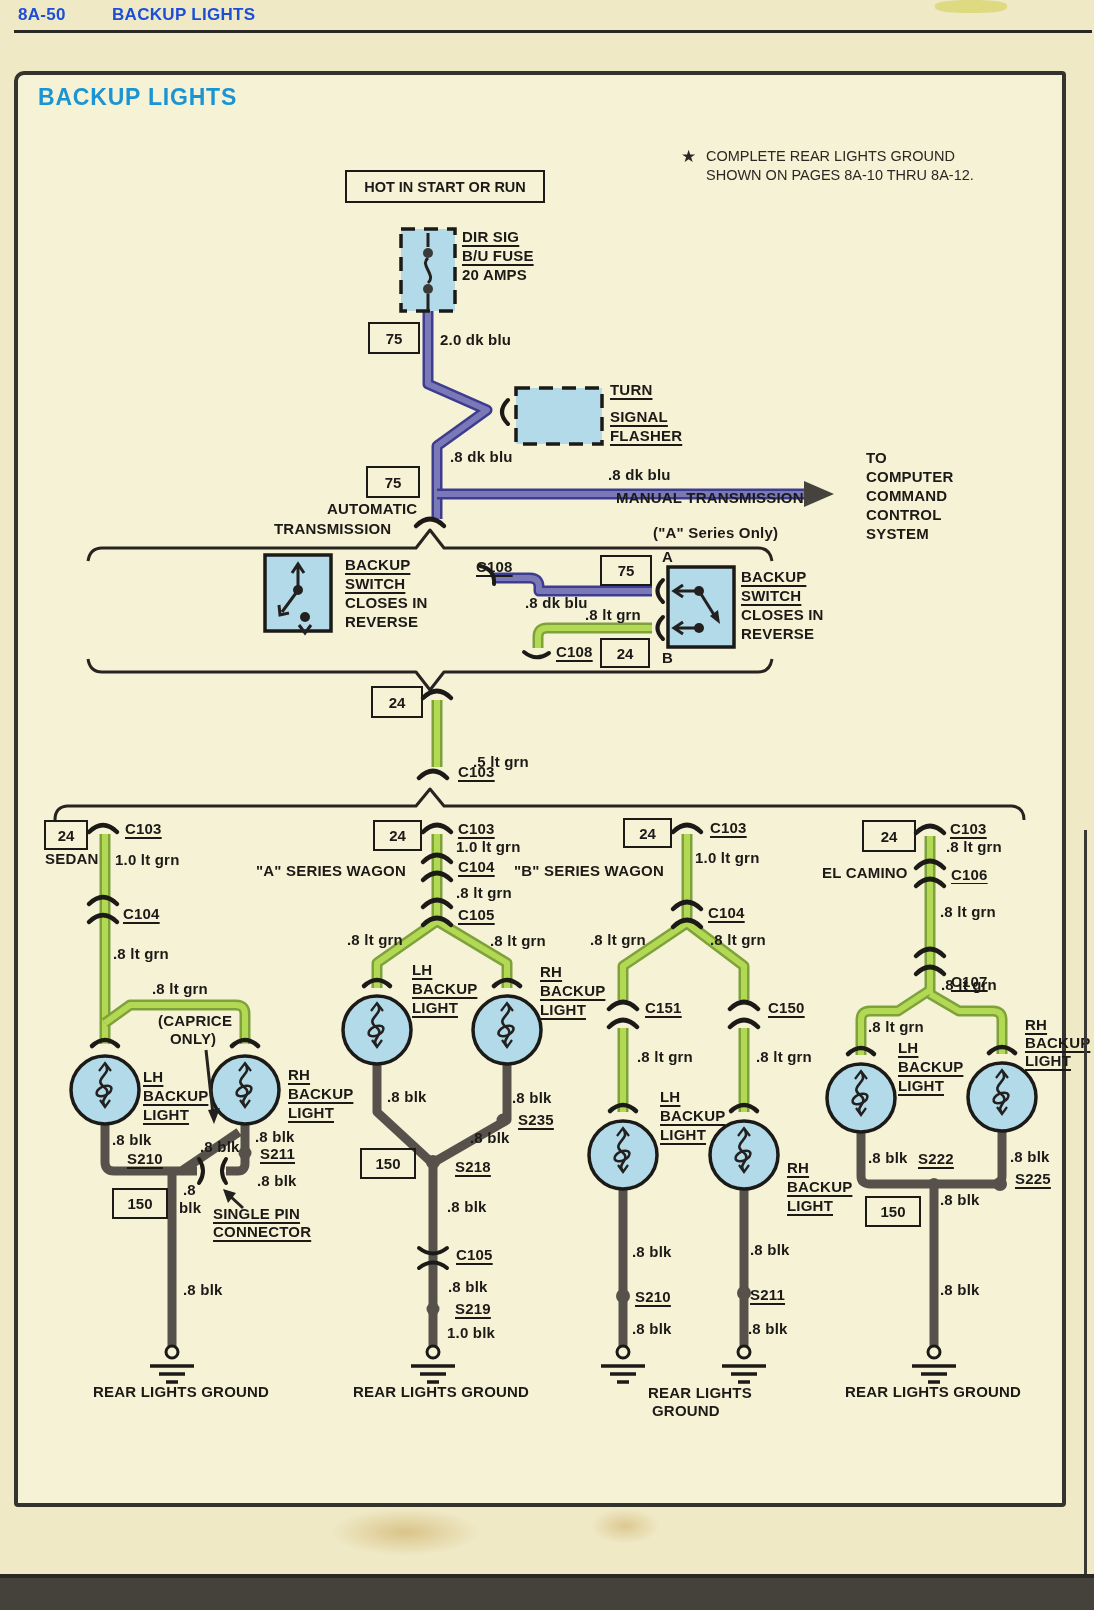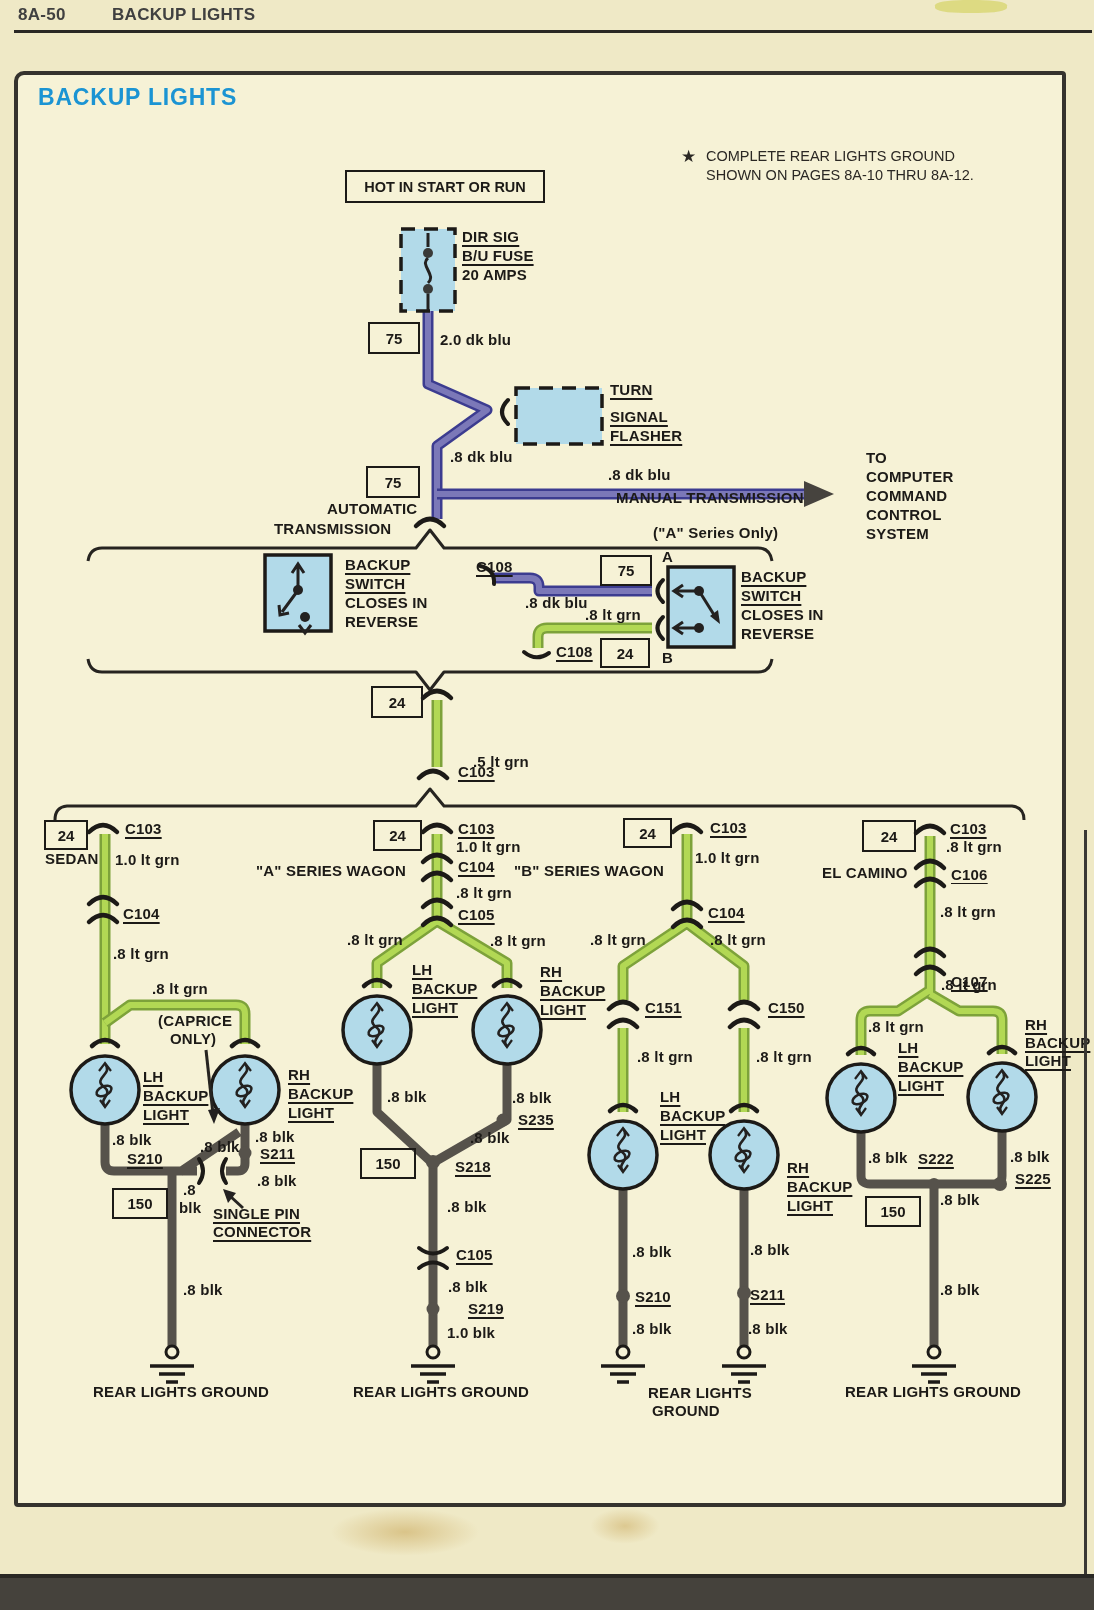--- a/index.html
+++ b/index.html
@@ -6,21 +6,21 @@
   #page{position:relative;width:1108px;height:1610px;background:#efe9c6;overflow:hidden;
         font-family:"Liberation Sans","DejaVu Sans",sans-serif;}
   #frame{position:absolute;left:14px;top:71px;width:1044px;height:1428px;
          border:4px solid #35332e;border-radius:10px 4px 4px 4px;background:#f6f2d6;}
   .lb{position:absolute;font:bold 15px/18px "Liberation Sans","DejaVu Sans",sans-serif;
       color:#1c1a17;white-space:nowrap;letter-spacing:.2px;}
   .u{text-decoration:underline;text-underline-offset:3px;text-decoration-thickness:2px;}
   .nt{position:absolute;font:14.5px/19px "Liberation Sans",sans-serif;color:#2b2824;white-space:nowrap;}
   .star{position:absolute;font:17px "DejaVu Sans",sans-serif;color:#2b2824;}
   .ttl{position:absolute;font:bold 23px "Liberation Sans",sans-serif;color:#1b94d3;letter-spacing:.8px;}
-  .hdr{position:absolute;font:bold 17px "Liberation Sans",sans-serif;color:#404040;letter-spacing:.3px;}
+  .hdr{position:absolute;font:bold 17px "Liberation Sans",sans-serif;color:#1d4ed8;letter-spacing:.3px;}
   .cbox{position:absolute;border:2.5px solid #1c1a17;display:flex;align-items:center;justify-content:center;
         font:bold 15px "Liberation Sans",sans-serif;color:#1c1a17;}
   .rule{position:absolute;background:#2a2824;}
   svg{position:absolute;left:0;top:0;}
   .dko{fill:none;stroke:#3c3c90;stroke-width:11;stroke-linejoin:round;}
   .dki{fill:none;stroke:#7b78b8;stroke-width:6;stroke-linejoin:round;}
   .gro{fill:none;stroke:#7da23a;stroke-width:11;stroke-linejoin:round;}
   .gri{fill:none;stroke:#b2d854;stroke-width:6;stroke-linejoin:round;}
   .blk{fill:none;stroke:#56524b;stroke-width:9;stroke-linejoin:round;}
   .thin{fill:none;stroke:#262420;stroke-width:3;stroke-linejoin:round;}
@@ -283,21 +283,21 @@
   <div class="lb u" style="left:540px;top:1001px;">LIGHT</div>
   <div class="lb" style="left:387px;top:1088px;">.8 blk</div>
   <div class="lb" style="left:512px;top:1089px;">.8 blk</div>
   <div class="lb u" style="left:518px;top:1111px;">S235</div>
   <div class="lb" style="left:470px;top:1129px;">.8 blk</div>
   <div class="cbox" style="left:360px;top:1148px;width:52px;height:27px;">150</div>
   <div class="lb u" style="left:455px;top:1158px;">S218</div>
   <div class="lb" style="left:447px;top:1198px;">.8 blk</div>
   <div class="lb u" style="left:456px;top:1246px;">C105</div>
   <div class="lb" style="left:448px;top:1278px;">.8 blk</div>
-  <div class="lb u" style="left:455px;top:1300px;margin-left:13px;">S219</div>
+  <div class="lb u" style="left:455px;top:1300px;">S219</div>
   <div class="lb" style="left:447px;top:1324px;">1.0 blk</div>
   <div class="lb" style="left:353px;top:1383px;">REAR LIGHTS GROUND</div>
 
   <div class="cbox" style="left:623px;top:818px;width:45px;height:26px;">24</div>
   <div class="lb u" style="left:710px;top:819px;">C103</div>
   <div class="lb" style="left:695px;top:849px;">1.0 lt grn</div>
   <div class="lb" style="left:514px;top:862px;">"B" SERIES WAGON</div>
   <div class="lb u" style="left:708px;top:904px;">C104</div>
   <div class="lb" style="left:590px;top:931px;">.8 lt grn</div>
   <div class="lb" style="left:710px;top:931px;">.8 lt grn</div>

